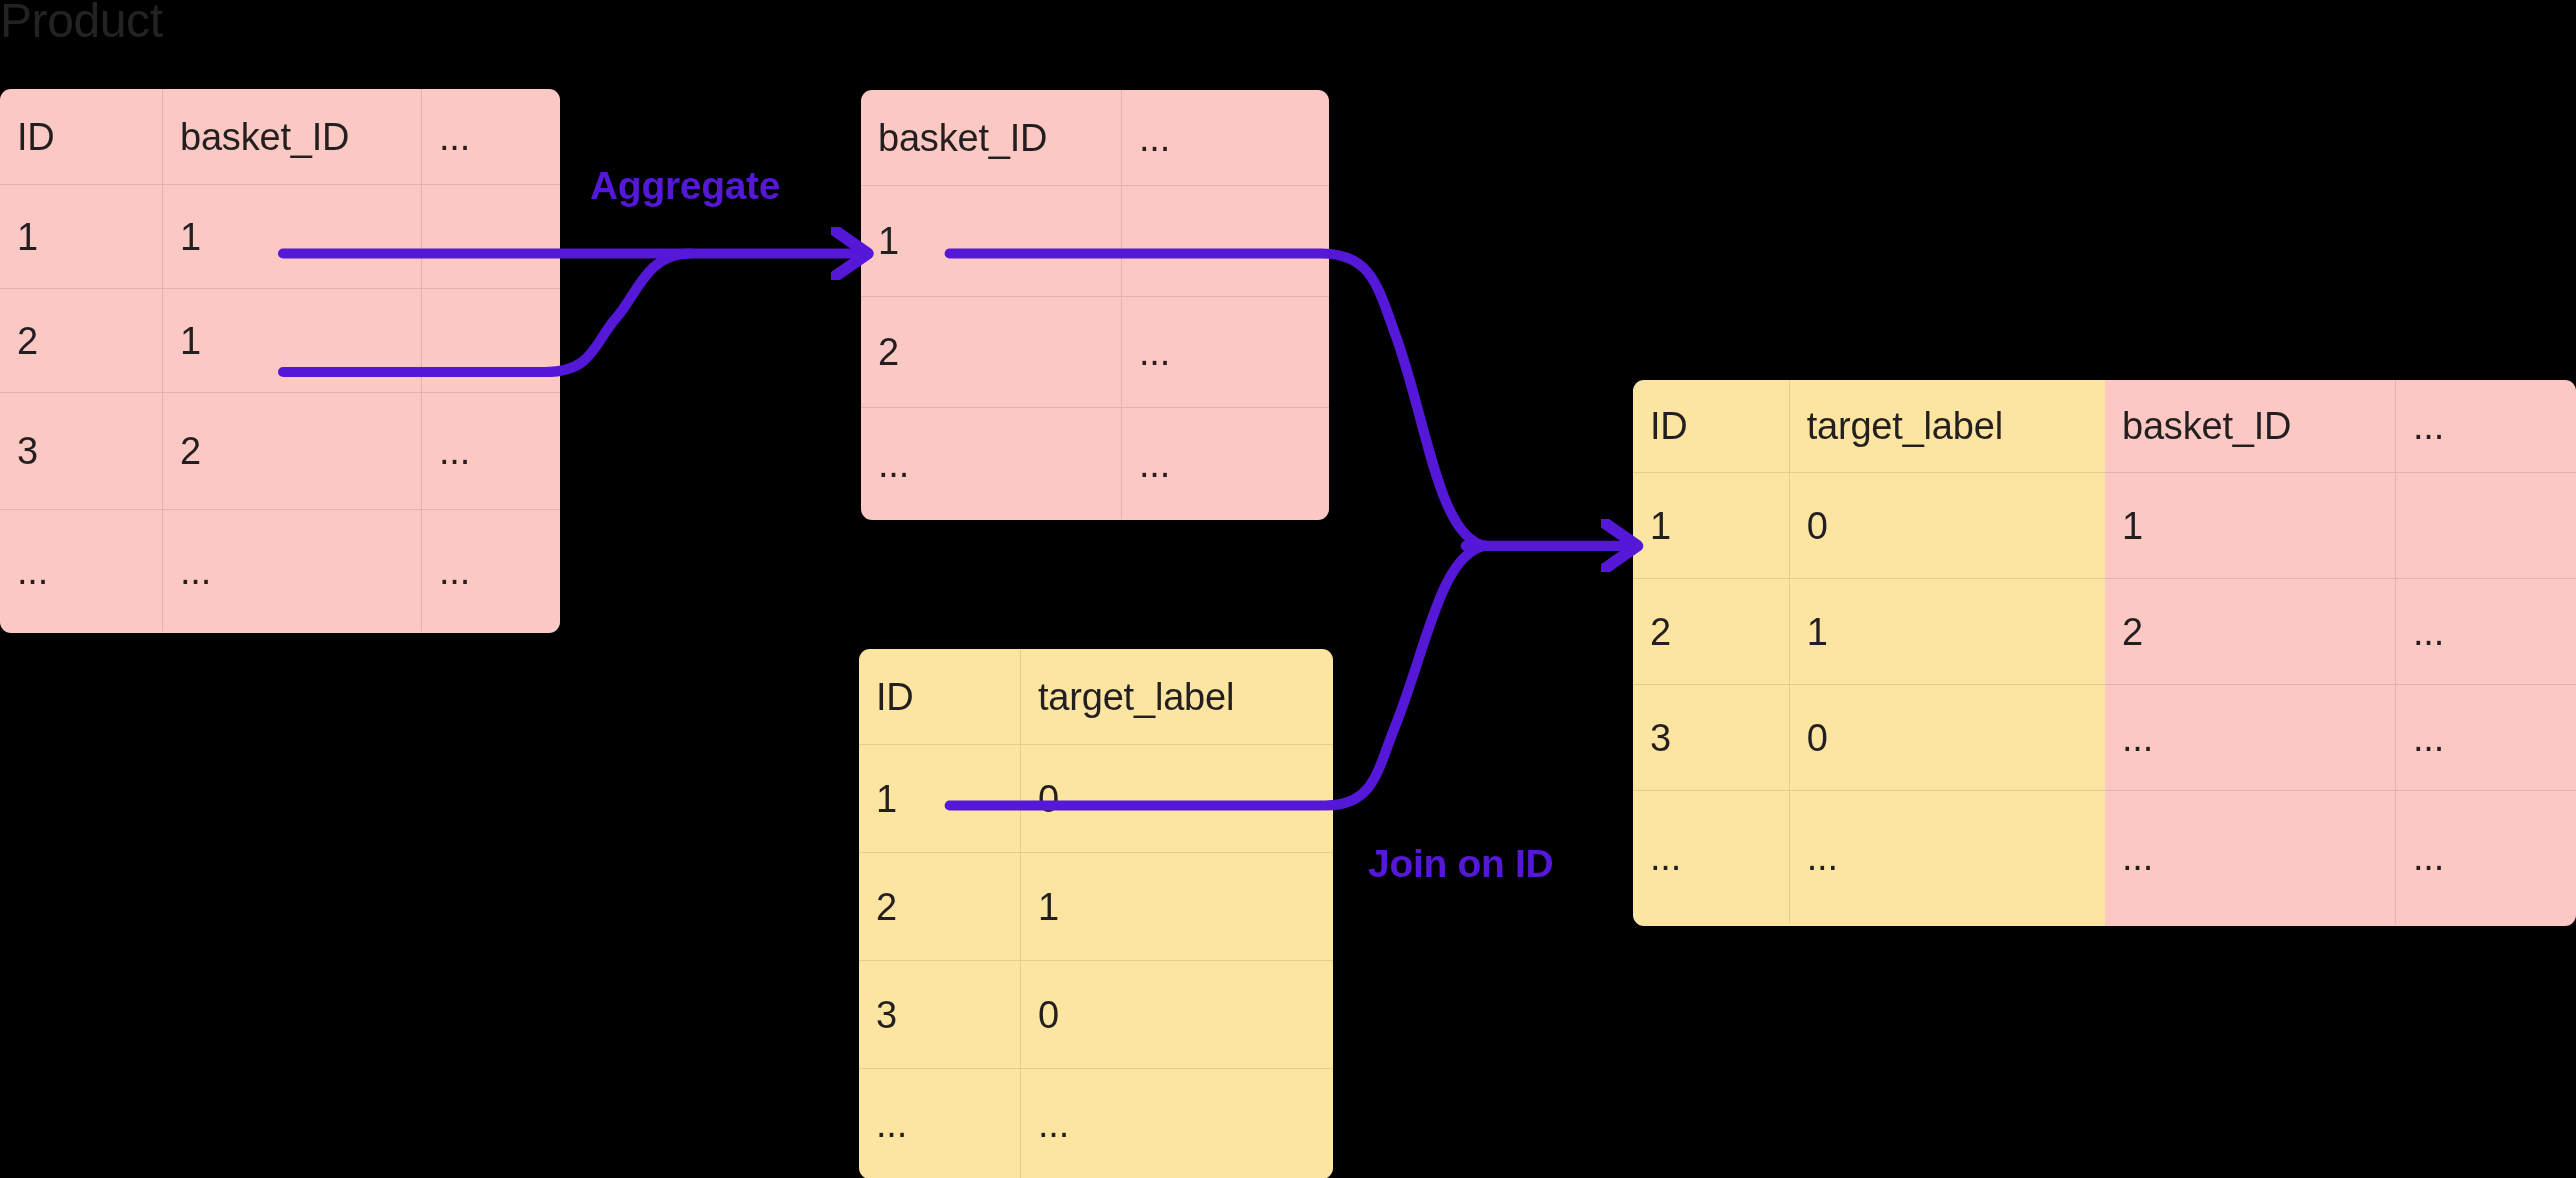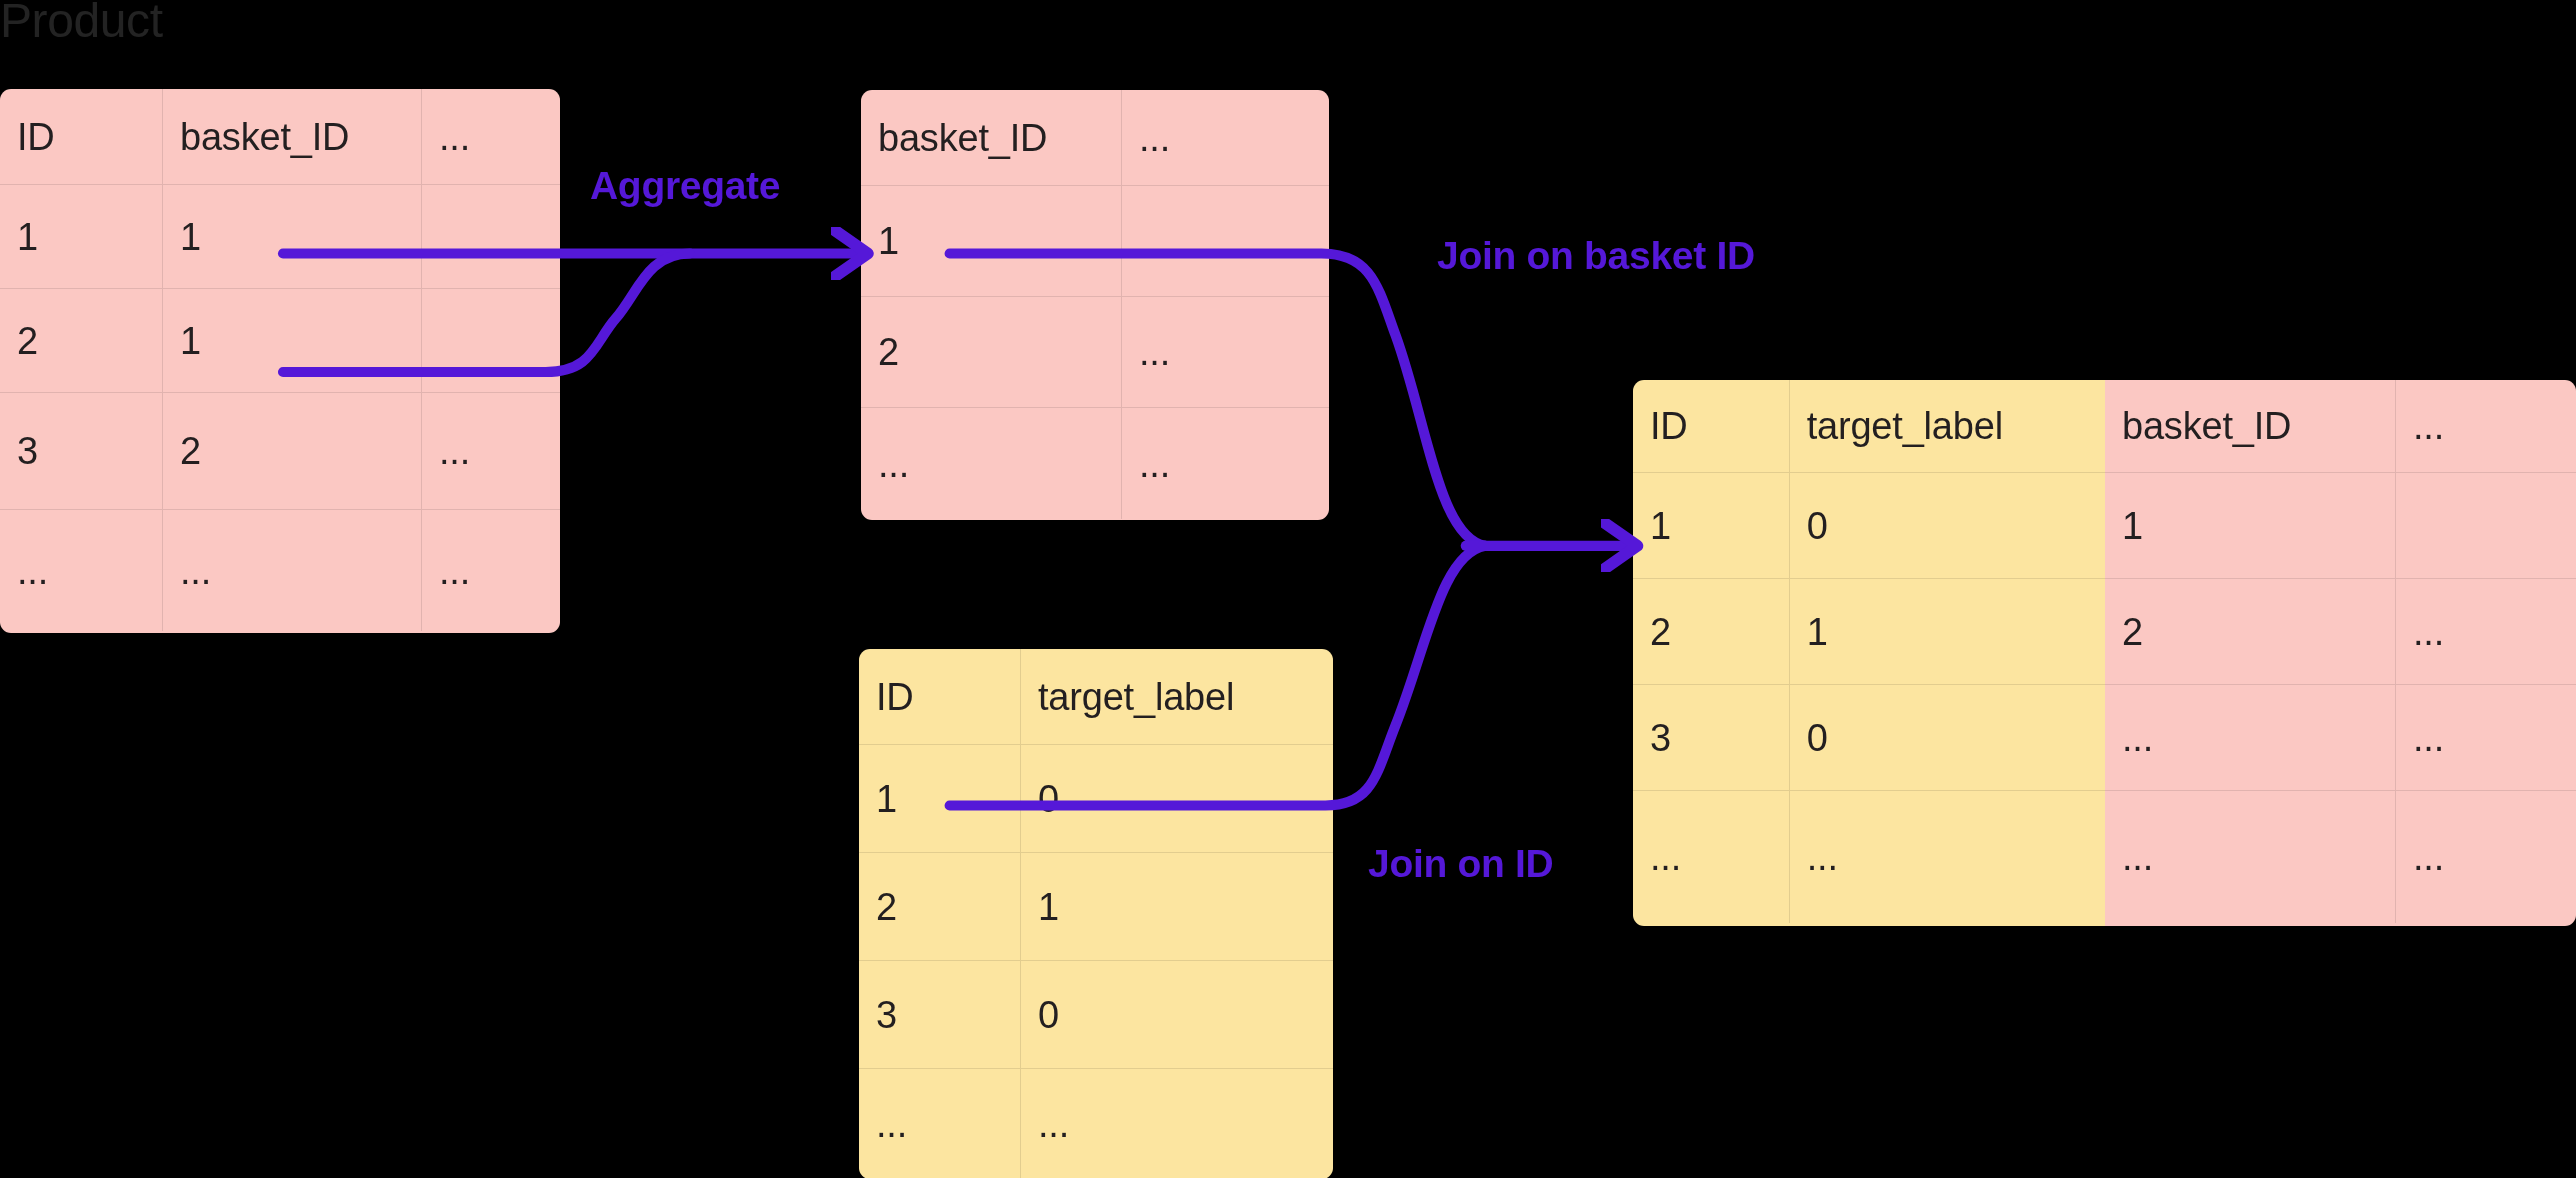--- a/index.html
+++ b/index.html
@@ -279,18 +279,17 @@
 
     <path d="M 1218,325 L 1695,325 C 1760,325 1768,370 1790,430 C 1830,540 1845,690 1905,700" fill="none" stroke="#5518D8" stroke-width="13" stroke-linecap="round" stroke-linejoin="round"></path>
 
     <path d="M 1218,1033 L 1700,1033 C 1762,1033 1766,990 1790,930 C 1830,830 1848,710 1905,700" fill="none" stroke="#5518D8" stroke-width="13" stroke-linecap="round" stroke-linejoin="round"></path>
 
     <path d="M 1880,700 L 2082,700" fill="none" stroke="#5518D8" stroke-width="13" stroke-linecap="round" marker-end="url(#arrowhead)"></path>
   </svg>
 
   <div class="conn-label" style="left:590px; top:166px;">Aggregate</div>
 
-  <div class="conn-label" style="left:1437px; top:236px;">Join on basket ID</div>
 
   <div class="conn-label" style="left:1368px; top:844px;">Join on ID</div>
 
 </div>
 
 
 </body></html>

